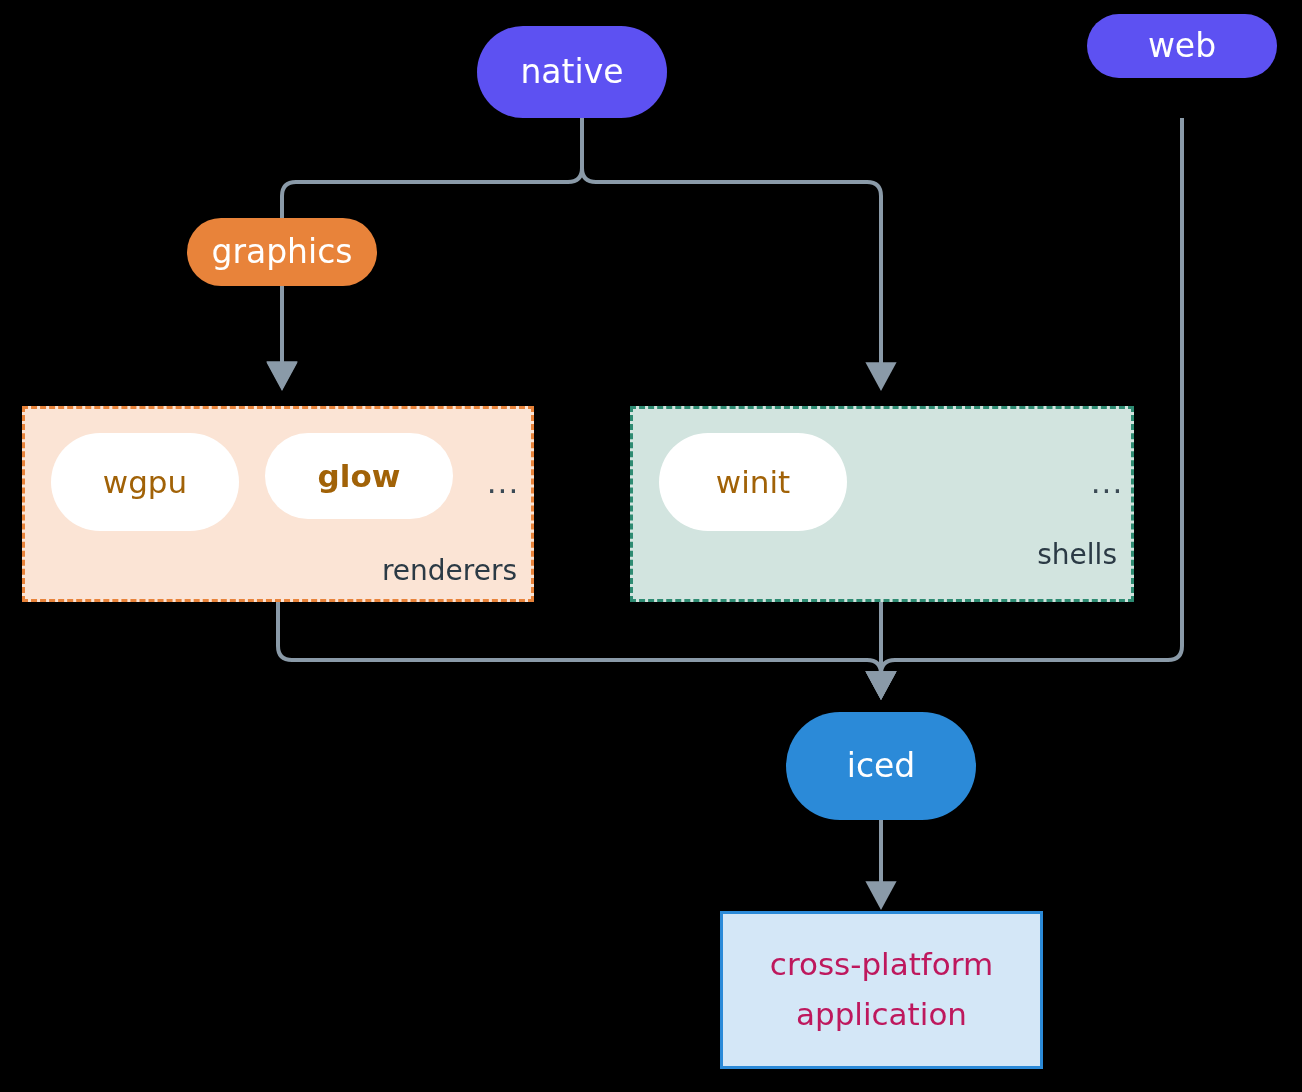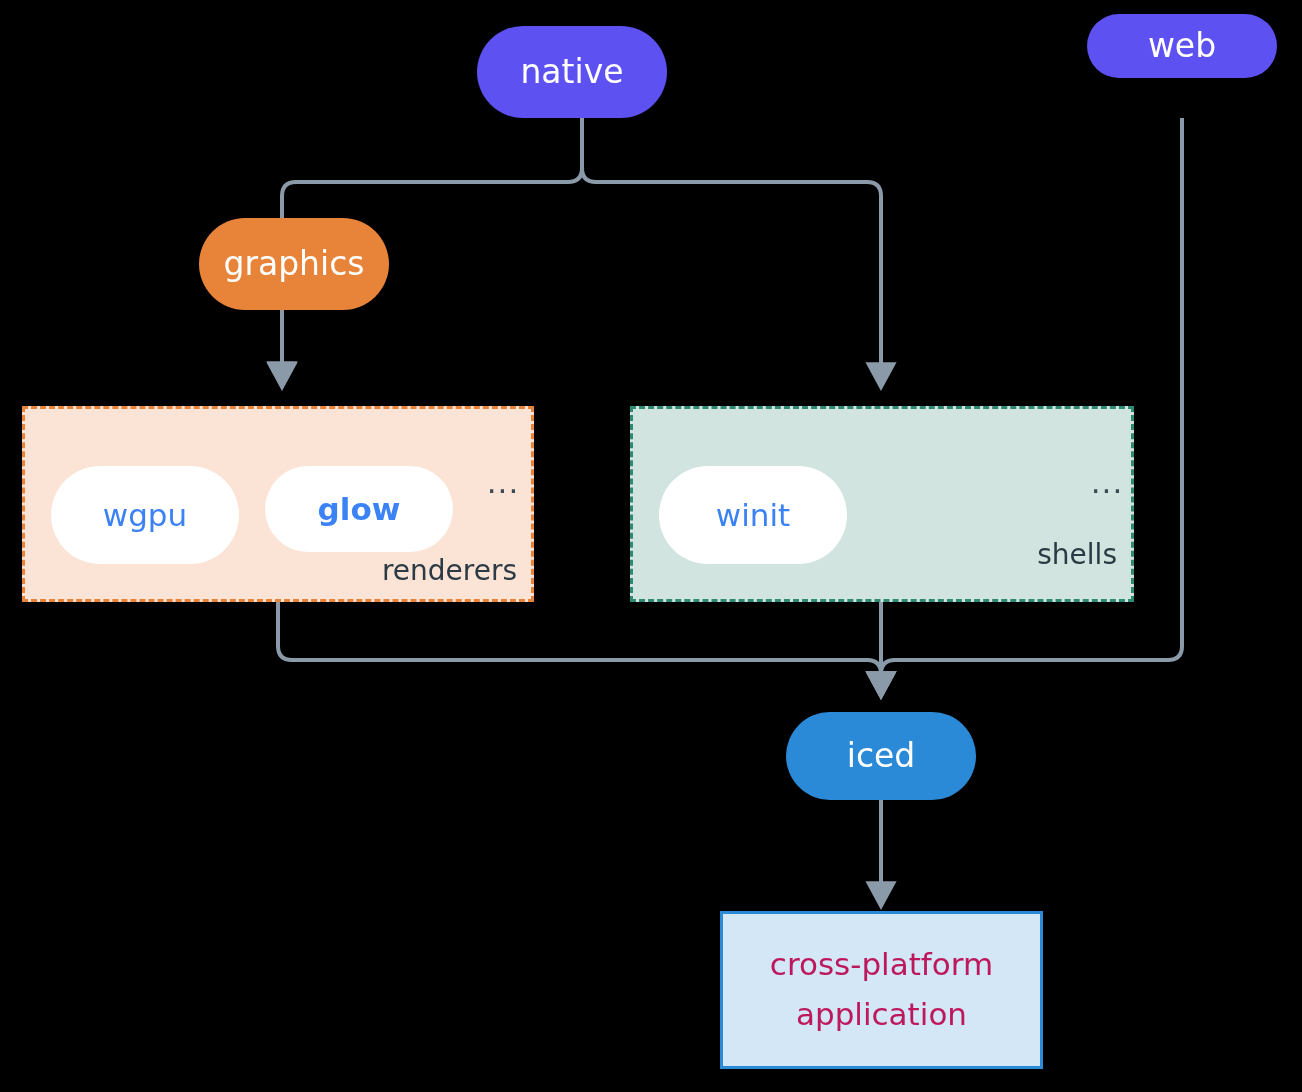--- a/index.html
+++ b/index.html
@@ -64,24 +64,23 @@
     color: #2b3a45;
     white-space: nowrap;
   }
   .pill-white {
     position: absolute;
     background: #ffffff;
     border-radius: 999px;
     display: flex;
     align-items: center;
     justify-content: center;
-    color: #3b82f6;
+    color: #a16207;
     font-size: 31px;
     box-sizing: border-box;
-    margin-top: 33px;
   }
   .ellipsis {
     position: absolute;
     color: #3b4a55;
     font-size: 31px;
     letter-spacing: 1px;
     display: flex;
     align-items: center;
     justify-content: center;
   }
@@ -141,21 +140,21 @@
   </svg>
 
   <div class="node pill-major pill-native" style="left:477px; top:26px; width:190px; height:92px;">
     <span>native</span>
   </div>
 
   <div class="node pill-major pill-web" style="left:1087px; top:14px; width:190px; height:64px;">
     <span>web</span>
   </div>
 
-  <div class="node pill-major pill-graphics" style="left:199px; top:218px; width:190px; height:92px;">
+  <div class="node pill-major pill-graphics" style="left:187px; top:218px; width:190px; height:68px;">
     <span>graphics</span>
   </div>
 
   <div class="cluster cluster-renderers" style="left:22px; top:406px; width:512px; height:196px;">
 
     <div class="pill-white" style="left:26px; top:24px; width:188px; height:98px;">
       <span>wgpu</span>
     </div>
 
     <div class="pill-white" style="left:240px; top:24px; width:188px; height:86px;font-weight:bold;">
@@ -172,21 +171,21 @@
     <div class="pill-white" style="left:26px; top:24px; width:188px; height:98px;">
       <span>winit</span>
     </div>
 
 
     <div class="ellipsis" style="left:452px; top:24px; width:44px; height:98px;">...</div>
 
     <div class="cluster-label" style="right:14px; bottom:28px;">shells</div>
   </div>
 
-  <div class="node pill-major pill-iced" style="left:786px; top:712px; width:190px; height:88px;">
+  <div class="node pill-major pill-iced" style="left:786px; top:712px; width:190px; height:108px;">
     <span>iced</span>
   </div>
 
   <div class="box-app" style="left:720px; top:911px; width:323px; height:158px;">
     <span>cross-platform</span>
     <span>application</span>
   </div>
 
 </div>
 

